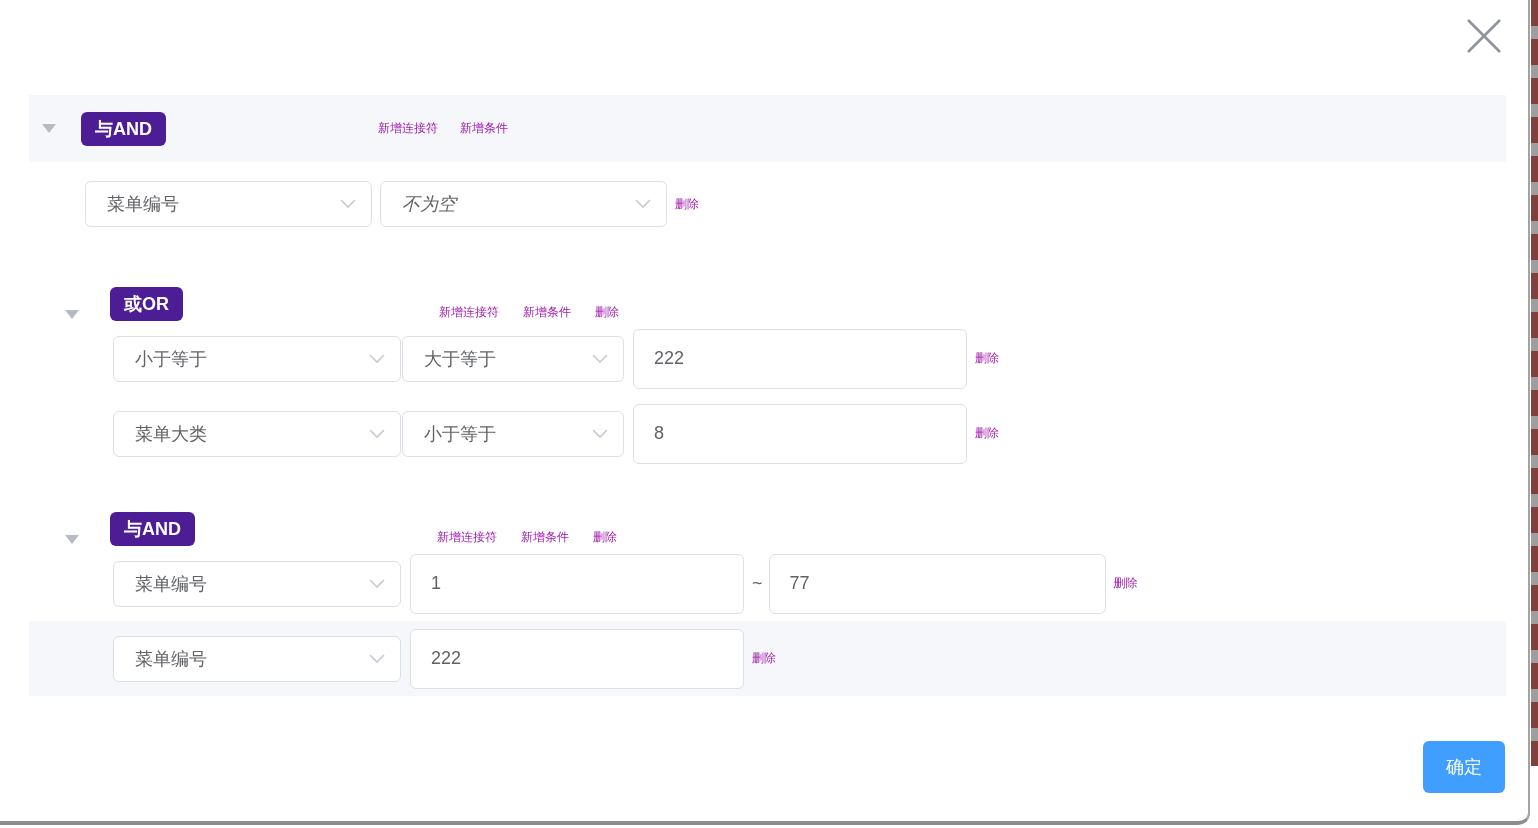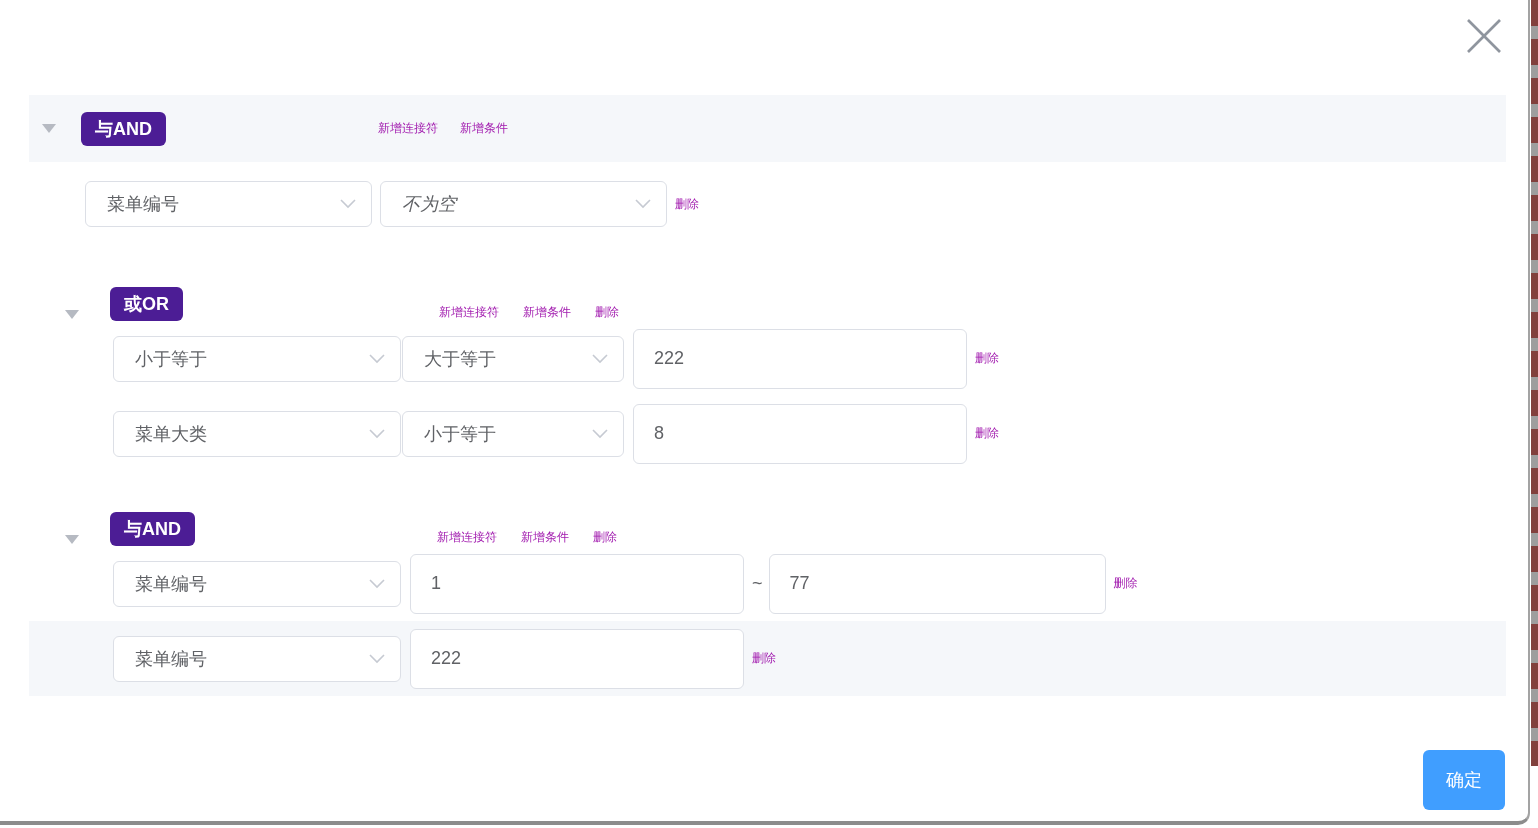--- a/index.html
+++ b/index.html
@@ -63,21 +63,21 @@
     height:60px;border:1px solid #dcdfe6;border-radius:6px;background:#fff;
     padding:0 20px;font-size:18px;color:#606266;box-sizing:border-box;outline:none;
     font-family:"Liberation Sans","DejaVu Sans",sans-serif;
   }
   .inp-a{width:334px;margin-left:9px;}
   .inp-b{width:337px;margin-left:6px;}
   .r2 .lnk-del{margin-left:8px;}
   .lnk-del{margin-left:8px;}
   .tilde{margin-left:8px;font-size:18px;color:#606266;}
   .confirm-btn{
-    position:absolute;right:33px;bottom:18px;width:82px;height:60px;
+    position:absolute;right:33px;bottom:35px;width:82px;height:52px;
     background:#409EFF;color:#fff;border:none;border-radius:6px;
     font-size:18px;cursor:pointer;z-index:7;
     font-family:"Liberation Sans","DejaVu Sans",sans-serif;
   }
 </style>
 </head>
 <body>
 
 <div class="window-frame"></div>
 <div class="edge-strip"></div>

